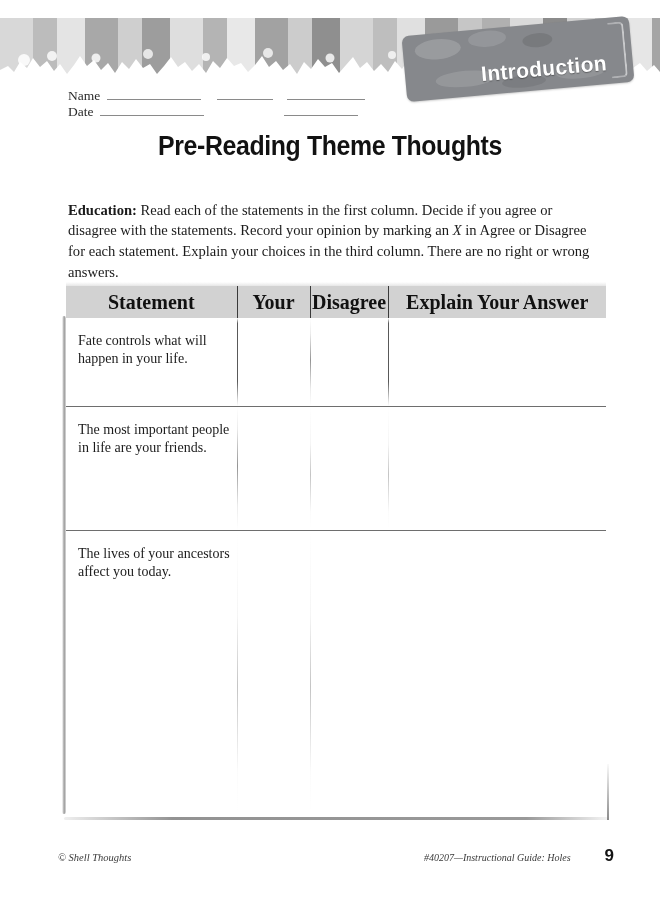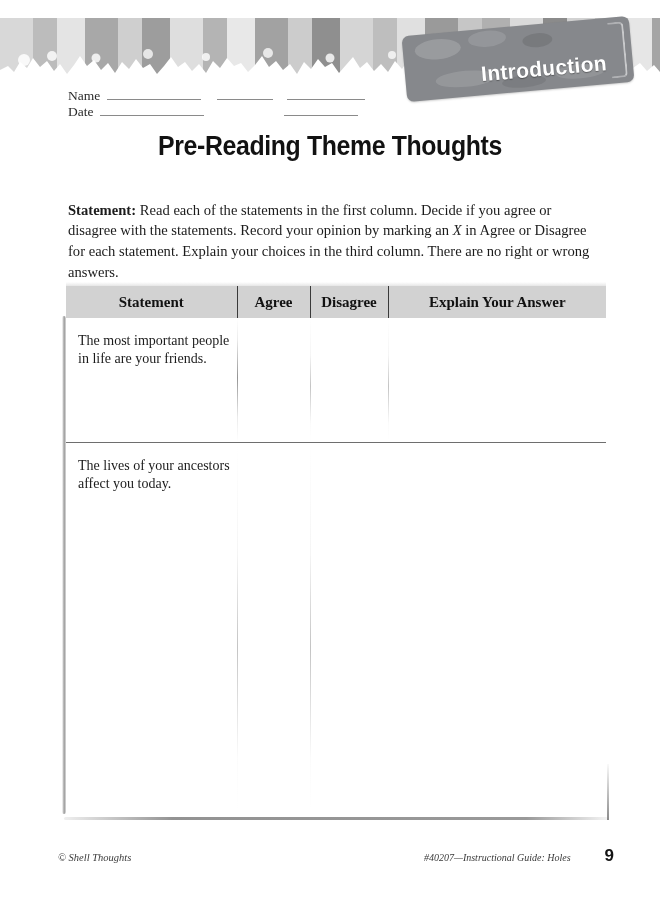--- a/index.html
+++ b/index.html
@@ -140,21 +140,21 @@
     height: 528px;
   }
   .wtable {
     width: 100%;
     height: 100%;
     border-collapse: collapse;
     table-layout: fixed;
   }
   .wtable th {
     background: #d2d2d2;
-    font-size: 15px;
+    font-size: 20px;
     font-weight: bold;
     height: 30px;
     color: #111;
     text-align: center;
     vertical-align: middle;
     border-right: 1.6px solid #3a3a3a;
   }
   .wtable th:last-child { border-right: none; }
   .wtable tbody td {
     vertical-align: top;
@@ -338,45 +338,55 @@
 <div class="field-row date">
   <span class="field-label">Date</span>
   <span class="rule" style="width:104px;"></span>
   <span class="rule gap" style="width:80px;"></span>
   <span class="rule" style="width:74px;"></span>
 </div>
 
 <div class="page-title">Pre-Reading Theme Thoughts</div>
 
 <p class="directions">
-  <b>Statement:</b><span> Read each of the statements in the first column.  Decide if you agree or disagree with the statements.  Record your opinion by marking an </span><i>X</i><span> in Agree or Disagree for each statement.  Explain your choices in the third column.  There are no right or wrong answers.</span>
+  <b>Education:</b><span> Read each of the statements in the first column.  Decide if you agree or disagree with the statements.  Record your opinion by marking an </span><i>X</i><span> in Agree or Disagree for each statement.  Explain your choices in the third column.  There are no right or wrong answers.</span>
 </p>
 
 <div class="table-wrap">
   <div class="frame-top-shadow"></div>
   <div class="frame-left"></div>
   <div class="frame-bottom"></div>
   <div class="frame-right"></div>
 
   <table class="wtable">
     <colgroup>
       <col style="width:171px;">
       <col style="width:73px;">
       <col style="width:78px;">
       <col style="width:218px;">
     </colgroup>
     <thead>
       <tr>
         <th>Statement</th>
-        <th>Agree</th>
+        <th>Your</th>
         <th>Disagree</th>
         <th>Explain Your Answer</th>
       </tr>
     </thead>
     <tbody>
+      <tr style="height:88px;">
+        <td class="statement">Fate controls what will happen in your life.<div class="vdiv"></div></td>
+        <td class="blank">
+            <div class="vdiv faint"></div>
+          </td>
+        <td class="blank">
+            <div class="vdiv"></div>
+          </td>
+        <td class="blank"></td>
+      </tr>
       <tr style="height:124px;margin-top:41px;">
         <td class="statement">The most important people in life are your friends.<div class="vdiv faint"></div></td>
         <td class="blank">
             <div class="vdiv veryfaint"></div>
           </td>
         <td class="blank">
             <div class="vdiv veryfaint"></div>
           </td>
         <td class="blank"></td>
       </tr>

